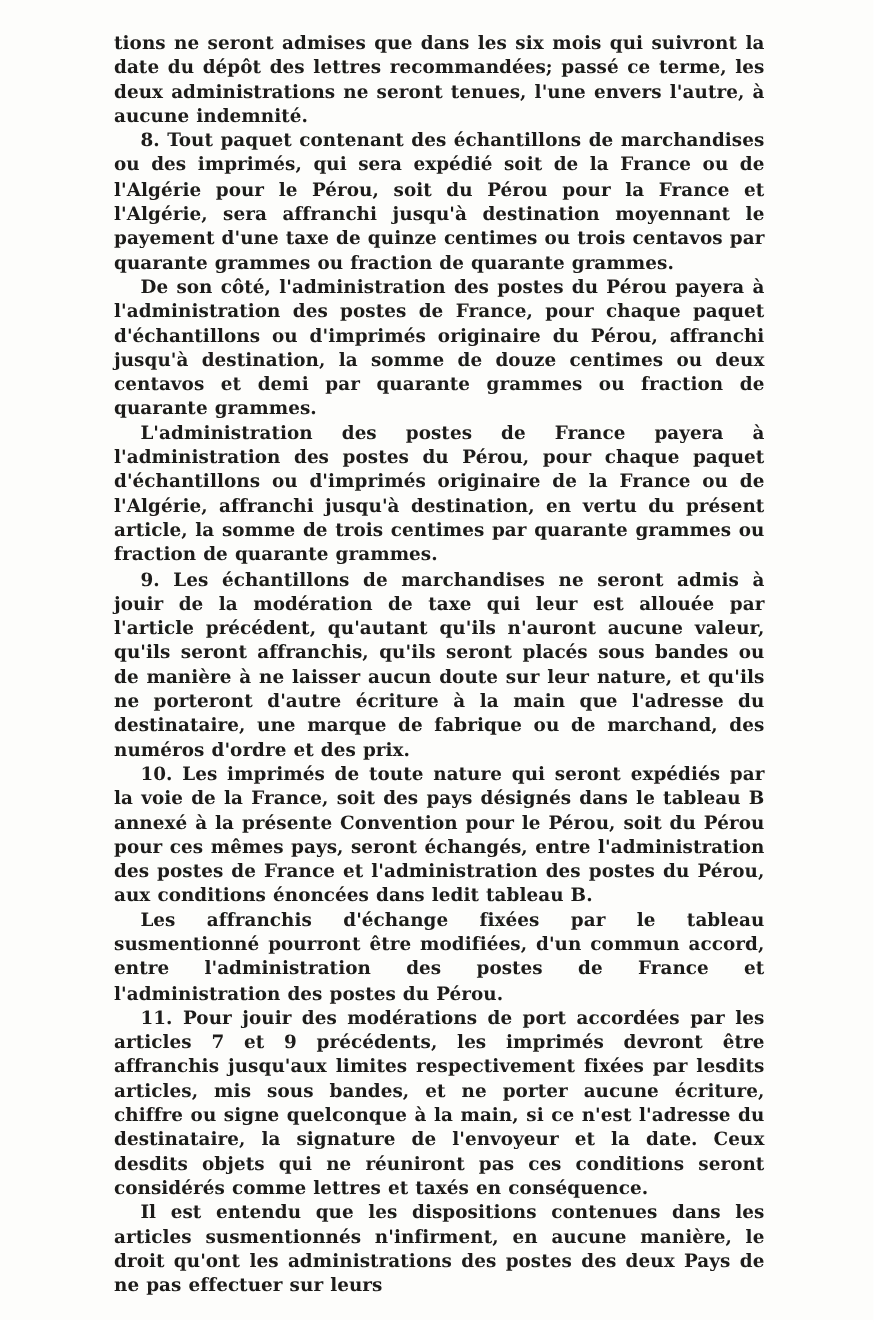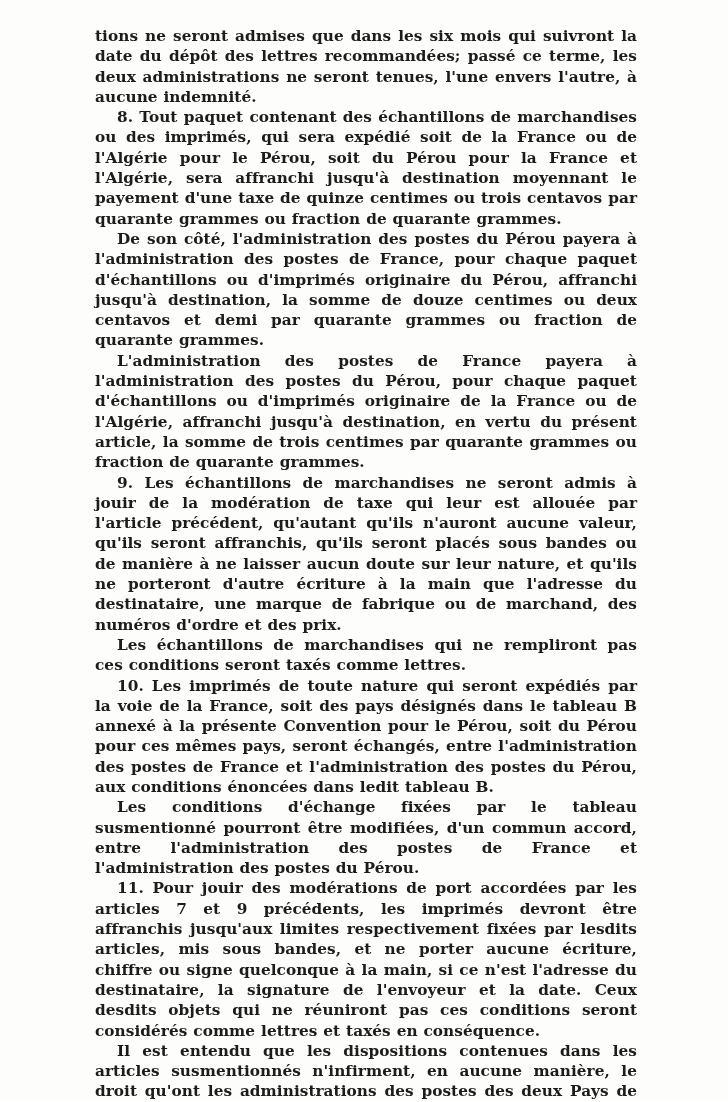--- a/index.html
+++ b/index.html
@@ -41,19 +41,18 @@
 </head>
 <body>
 
 <div class="page">
   <div class="textblock">
     <p class="continuation">tions ne seront admises que dans les six mois qui suivront la date du dépôt des lettres recommandées; passé ce terme, les deux administrations ne seront tenues, l'une envers l'autre, à aucune indemnité.</p>
     <p>8. Tout paquet contenant des échantillons de marchandises ou des imprimés, qui sera expédié soit de la France ou de l'Algérie pour le Pérou, soit du Pérou pour la France et l'Algérie, sera affranchi jusqu'à destination moyennant le payement d'une taxe de quinze centimes ou trois centavos par quarante grammes ou fraction de quarante grammes.</p>
     <p>De son côté, l'administration des postes du Pérou payera à l'administration des postes de France, pour chaque paquet d'échantillons ou d'imprimés originaire du Pérou, affranchi jusqu'à destination, la somme de douze centimes ou deux centavos et demi par quarante grammes ou fraction de quarante grammes.</p>
     <p>L'administration des postes de France payera à l'administration des postes du Pérou, pour chaque paquet d'échantillons ou d'imprimés originaire de la France ou de l'Algérie, affranchi jusqu'à destination, en vertu du présent article, la somme de trois centimes par quarante grammes ou fraction de quarante grammes.</p>
     <p>9. Les échantillons de marchandises ne seront admis à jouir de la modération de taxe qui leur est allouée par l'article précédent, qu'autant qu'ils n'auront aucune valeur, qu'ils seront affranchis, qu'ils seront placés sous bandes ou de manière à ne laisser aucun doute sur leur nature, et qu'ils ne porteront d'autre écriture à la main que l'adresse du destinataire, une marque de fabrique ou de marchand, des numéros d'ordre et des prix.</p>
-    <p>Les échantillons de marchandises qui ne rempliront pas ces conditions seront taxés comme lettres.</p>
     <p>10. Les imprimés de toute nature qui seront expédiés par la voie de la France, soit des pays désignés dans le tableau B annexé à la présente Convention pour le Pérou, soit du Pérou pour ces mêmes pays, seront échangés, entre l'administration des postes de France et l'administration des postes du Pérou, aux conditions énoncées dans ledit tableau B.</p>
-    <p>Les conditions d'échange fixées par le tableau susmentionné pourront être modifiées, d'un commun accord, entre l'administration des postes de France et l'administration des postes du Pérou.</p>
+    <p>Les affranchis d'échange fixées par le tableau susmentionné pourront être modifiées, d'un commun accord, entre l'administration des postes de France et l'administration des postes du Pérou.</p>
     <p>11. Pour jouir des modérations de port accordées par les articles 7 et 9 précédents, les imprimés devront être affranchis jusqu'aux limites respectivement fixées par lesdits articles, mis sous bandes, et ne porter aucune écriture, chiffre ou signe quelconque à la main, si ce n'est l'adresse du destinataire, la signature de l'envoyeur et la date. Ceux desdits objets qui ne réuniront pas ces conditions seront considérés comme lettres et taxés en conséquence.</p>
     <p>Il est entendu que les dispositions contenues dans les articles susmentionnés n'infirment, en aucune manière, le droit qu'ont les administrations des postes des deux Pays de ne pas effectuer sur leurs</p>
   </div>
 </div>
 
 </body></html>

